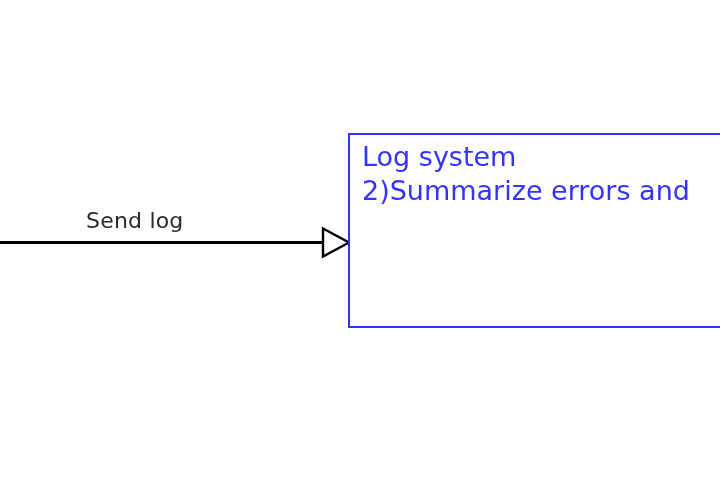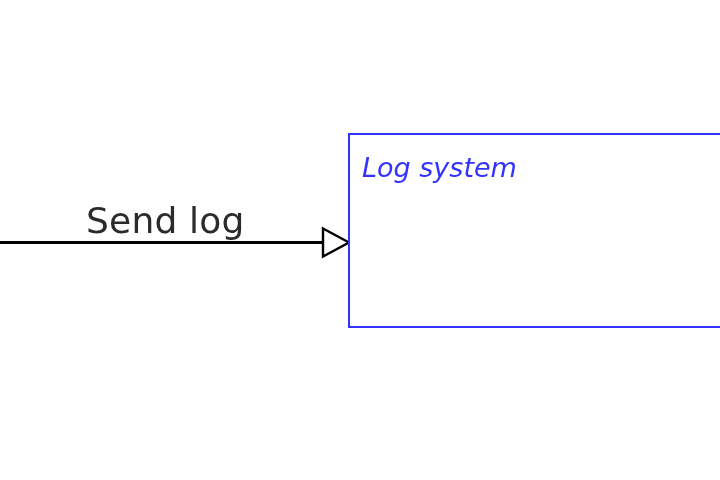--- a/index.html
+++ b/index.html
@@ -30,47 +30,46 @@
     width: 352px;
     height: 34px;
     overflow: visible;
   }
 
   
   #message-label {
     position: absolute;
     left: 86px;
     top: 206px;
-    font-size: 36px;
+    font-size: 22px;
     line-height: 30px;
     color: #2b2b2b;
     white-space: nowrap;
     letter-spacing: 0.2px;
   }
 
   
   #system-box {
     position: absolute;
     left: 348px;
     top: 133px;
     width: 400px;          
     height: 195px;
     box-sizing: border-box;
     border: 2px solid #3333ff;
     background: #ffffff;
   }
   #system-box-text {
     position: absolute;
     left: 12px;
-    top: 16px;
+    top: 5px;
     font-size: 27px;
     line-height: 34px;
     color: #3333ff;
     white-space: nowrap;
-    font-style: italic;
   }
   #system-box-text .box-line {
     display: block;
     white-space: nowrap;
   }
 </style>
 </head>
 <body>
 
 <div id="canvas">
@@ -78,16 +77,17 @@
   <svg id="message-arrow" viewBox="0 0 352 34" width="352" height="34" xmlns="http://www.w3.org/2000/svg">
     <line x1="0" y1="16.5" x2="324" y2="16.5" stroke="#000000" stroke-width="3"></line>
     <polygon points="323,2.5 349,16.5 323,30.5" fill="#ffffff" stroke="#000000" stroke-width="2.4" stroke-linejoin="miter"></polygon>
   </svg>
 
   <div id="message-label">Send log</div>
 
   <div id="system-box">
     <div id="system-box-text">
       <span class="box-line">Log system</span>
+      <span class="box-line">2)Summarize errors and</span>
     </div>
   </div>
 
 </div>
 
 </body></html>

